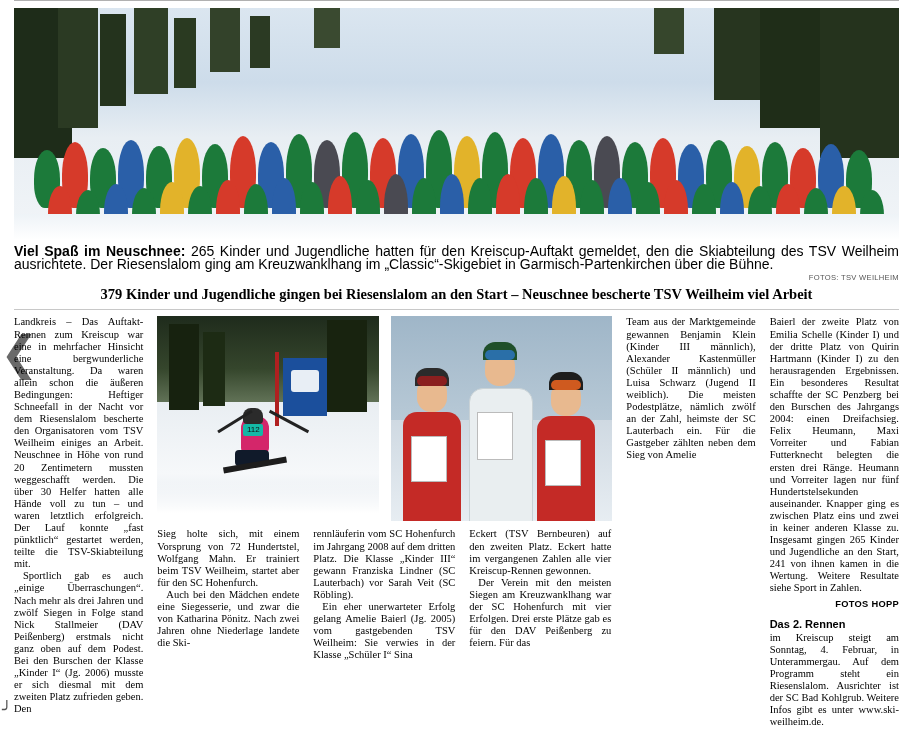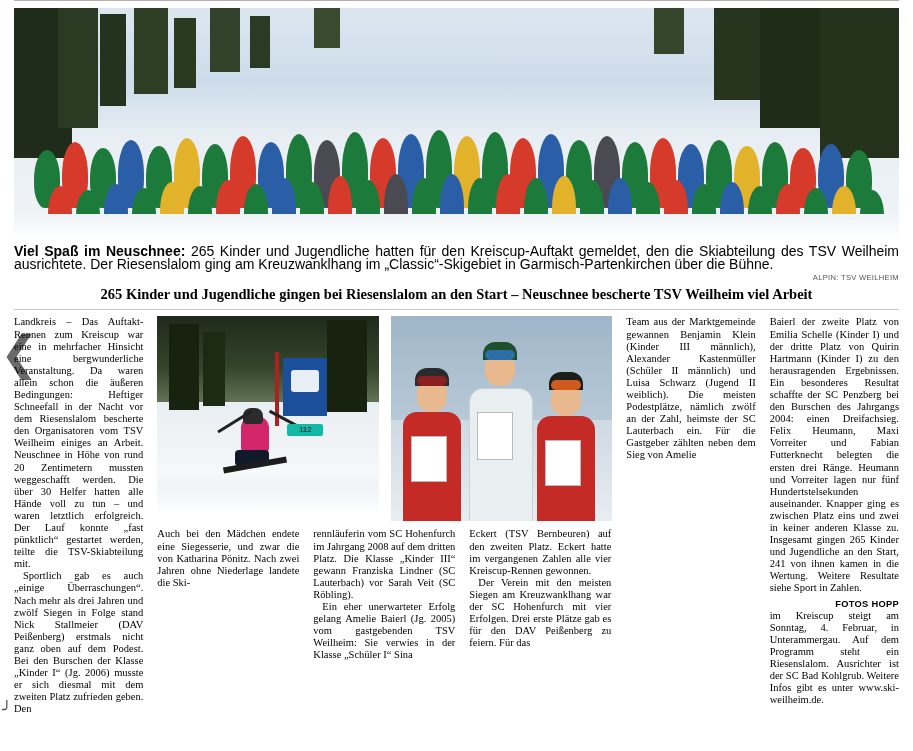--- a/index.html
+++ b/index.html
@@ -288,23 +288,23 @@
       <div class="blob" style="left:790px;top:98px;width:24px;height:52px;background:#1c7a3a;"></div>
       <div class="blob" style="left:818px;top:96px;width:24px;height:54px;background:#e2b32a;"></div>
       <div class="blob" style="left:846px;top:100px;width:24px;height:50px;background:#1c7a3a;"></div>
     </div>
     <div class="hero-snowline"></div>
   </div>
 
   <div class="hero-caption">
     <b>Viel Spaß im Neuschnee:</b><span> 265 Kinder und Jugendliche hatten für den Kreiscup-Auftakt gemeldet, den die Skiabteilung des TSV Weilheim ausrichtete. Der Riesenslalom ging am Kreuzwanklhang im „Classic“-Skigebiet in Garmisch-Partenkirchen über die Bühne.</span>
   </div>
-  <div class="photo-credit">ALPIN: TSV WEILHEIM</div>
-
-  <div class="subheadline">265 Kinder und Jugendliche gingen bei Riesenslalom an den Start – Neuschnee bescherte TSV Weilheim viel Arbeit</div>
+  <div class="photo-credit">FOTOS: TSV WEILHEIM</div>
+
+  <div class="subheadline">379 Kinder und Jugendliche gingen bei Riesenslalom an den Start – Neuschnee bescherte TSV Weilheim viel Arbeit</div>
   <div class="head-rule"></div>
 
   <div class="cols">
 
     <div class="col">
       <p class="lead">Landkreis – Das Auftakt-Rennen zum Kreiscup war eine in mehrfacher Hinsicht eine bergwunderliche Veranstaltung. Da waren allein schon die äußeren Bedingungen: Heftiger Schneefall in der Nacht vor dem Riesenslalom bescherte den Organisatoren vom TSV Weilheim einiges an Arbeit. Neuschnee in Höhe von rund 20 Zentimetern mussten weggeschafft werden. Die über 30 Helfer hatten alle Hände voll zu tun – und waren letztlich erfolgreich. Der Lauf konnte „fast pünktlich“ gestartet werden, teilte die TSV-Skiabteilung mit.</p>
       <p>Sportlich gab es auch „einige Überraschungen“. Nach mehr als drei Jahren und zwölf Siegen in Folge stand Nick Stallmeier (DAV Peißenberg) erstmals nicht ganz oben auf dem Podest. Bei den Burschen der Klasse „Kinder I“ (Jg. 2006) musste er sich diesmal mit dem zweiten Platz zufrieden geben. Den</p>
     </div>
 
     <div class="mid-col">
@@ -320,21 +320,21 @@
           <div style="position:absolute;left:126px;top:42px;width:44px;height:58px;background:#1b4f9c;"></div>
           <div style="position:absolute;left:134px;top:54px;width:28px;height:22px;background:#e8eef5;border-radius:3px;"></div>
           <div style="position:absolute;left:118px;top:36px;width:4px;height:74px;background:#b02020;"></div>
 
           <div style="position:absolute;left:84px;top:100px;width:28px;height:38px;background:#d4266a;border-radius:12px 12px 6px 6px;"></div>
           <div style="position:absolute;left:86px;top:92px;width:20px;height:16px;background:#2b2b2b;border-radius:8px 8px 4px 4px;"></div>
           <div style="position:absolute;left:78px;top:134px;width:34px;height:16px;background:#101a2a;border-radius:4px;"></div>
           <div style="position:absolute;left:66px;top:146px;width:64px;height:6px;background:#1d1d1d;transform:rotate(-10deg);"></div>
           <div style="position:absolute;left:110px;top:104px;width:44px;height:3px;background:#222;transform:rotate(28deg);"></div>
           <div style="position:absolute;left:58px;top:104px;width:40px;height:3px;background:#222;transform:rotate(-32deg);"></div>
-          <div style="position:absolute;left:86px;top:108px;width:36px;height:12px;background:#14b8a6;border-radius:2px;font-family:'Liberation Sans',sans-serif;font-size:8px;text-align:center;line-height:12px;color:#111;margin-left:44px;">112</div>
+          <div style="position:absolute;left:86px;top:108px;width:20px;height:12px;background:#14b8a6;border-radius:2px;font-family:'Liberation Sans',sans-serif;font-size:8px;text-align:center;line-height:12px;color:#111;">112</div>
           <div style="position:absolute;left:0;bottom:0;right:0;height:40px;background:linear-gradient(180deg,rgba(255,255,255,0) 0%,#ffffff 80%);"></div>
         </div>
 
         <div class="ph ph-right">
           <div style="position:absolute;left:0;top:0;right:0;height:110px;background:linear-gradient(180deg,#9fb6c8 0%,#b9cad7 100%);"></div>
           <div style="position:absolute;left:0;top:104px;right:0;bottom:0;background:linear-gradient(180deg,#cfd9e2 0%,#e7edf2 100%);"></div>
 
           <div style="position:absolute;left:12px;top:96px;width:58px;height:109px;background:#c42a26;border-radius:14px 14px 0 0;"></div>
           <div style="position:absolute;left:26px;top:62px;width:30px;height:34px;background:#e8b98f;border-radius:14px;"></div>
           <div style="position:absolute;left:24px;top:52px;width:34px;height:18px;background:#2b2b2b;border-radius:12px 12px 0 0;"></div>
@@ -351,37 +351,39 @@
           <div style="position:absolute;left:160px;top:66px;width:30px;height:34px;background:#e8b98f;border-radius:14px;"></div>
           <div style="position:absolute;left:158px;top:56px;width:34px;height:18px;background:#1d1d1d;border-radius:12px 12px 0 0;"></div>
           <div style="position:absolute;left:160px;top:64px;width:30px;height:10px;background:#cf5a1f;border-radius:6px;"></div>
           <div style="position:absolute;left:154px;top:124px;width:34px;height:44px;background:#ffffff;border:1px solid #bbb;"></div>
         </div>
       </div>
 
 
       <div class="mid-text">
         <div class="col">
+          <p>Sieg holte sich, mit einem Vorsprung von 72 Hundertstel, Wolfgang Mahn. Er trainiert beim TSV Weilheim, startet aber für den SC Hohenfurch.</p>
           <p>Auch bei den Mädchen endete eine Siegesserie, und zwar die von Katharina Pönitz. Nach zwei Jahren ohne Niederlage landete die Ski-</p>
         </div>
         <div class="col">
           <p>rennläuferin vom SC Hohenfurch im Jahrgang 2008 auf dem dritten Platz. Die Klasse „Kinder III“ gewann Franziska Lindner (SC Lauterbach) vor Sarah Veit (SC Röbling).</p>
           <p>Ein eher unerwarteter Erfolg gelang Amelie Baierl (Jg. 2005) vom gastgebenden TSV Weilheim: Sie verwies in der Klasse „Schüler I“ Sina</p>
         </div>
         <div class="col">
           <p>Eckert (TSV Bernbeuren) auf den zweiten Platz. Eckert hatte im vergangenen Zahlen alle vier Kreiscup-Rennen gewonnen.</p>
           <p>Der Verein mit den meisten Siegen am Kreuzwanklhang war der SC Hohenfurch mit vier Erfolgen. Drei erste Plätze gab es für den DAV Peißenberg zu feiern. Für das</p>
         </div>
       </div>
     </div>
 
     <div class="col">
       <p>Team aus der Marktgemeinde gewannen Benjamin Klein (Kinder III männlich), Alexander Kastenmüller (Schüler II männlich) und Luisa Schwarz (Jugend II weiblich). Die meisten Podestplätze, nämlich zwölf an der Zahl, heimste der SC Lauterbach ein. Für die Gastgeber zählten neben dem Sieg von Amelie</p>
     </div>
 
     <div class="col right-col">
       <p>Baierl der zweite Platz von Emilia Schelle (Kinder I) und der dritte Platz von Quirin Hartmann (Kinder I) zu den herausragenden Ergebnissen. Ein besonderes Resultat schaffte der SC Penzberg bei den Burschen des Jahrgangs 2004: einen Dreifachsieg. Felix Heumann, Maxi Vorreiter und Fabian Futterknecht belegten die ersten drei Ränge. Heumann und Vorreiter lagen nur fünf Hundertstelsekunden auseinander. Knapper ging es zwischen Platz eins und zwei in keiner anderen Klasse zu. Insgesamt gingen 265 Kinder und Jugendliche an den Start, 241 von ihnen kamen in die Wertung. Weitere Resultate siehe Sport in Zahlen.</p>
       <div class="byline">FOTOS HOPP</div>
+      <div class="subhead-small">Das 2. Rennen</div>
       <p>im Kreiscup steigt am Sonntag, 4. Februar, in Unterammergau. Auf dem Programm steht ein Riesenslalom. Ausrichter ist der SC Bad Kohlgrub. Weitere Infos gibt es unter www.ski-weilheim.de.</p>
     </div>
   </div>
 
 </div>
 
 </body></html>

